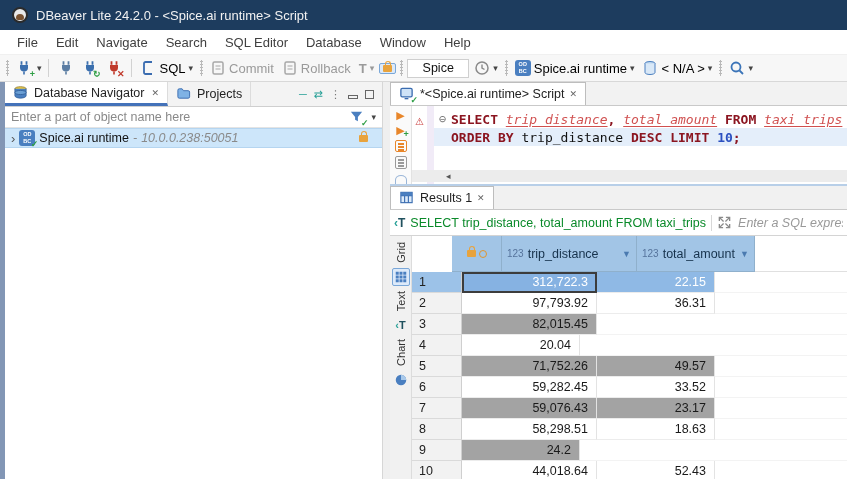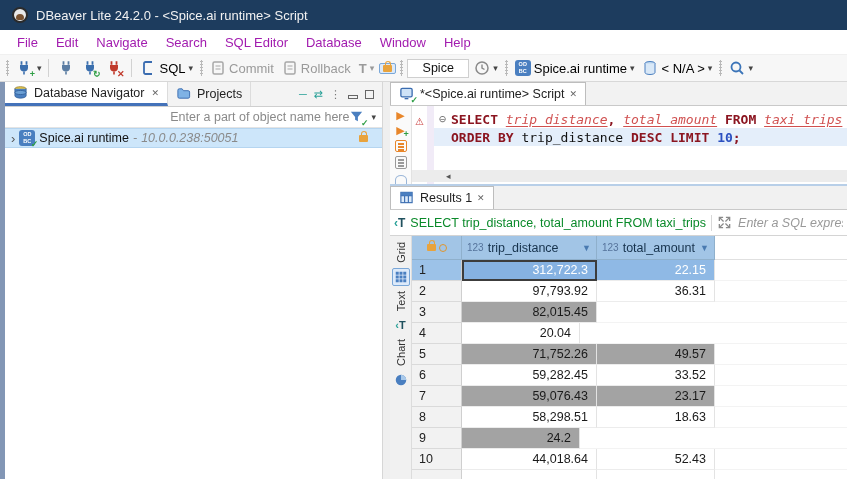--- a/index.html
+++ b/index.html
@@ -7,21 +7,21 @@
   .window { width:847px; height:479px; overflow:hidden; position:relative; background:#fff; }
 
   
   .titlebar { height:30px; background:#1d3c5e; display:flex; align-items:center; padding-left:12px; gap:8px; }
   .titlebar .ttl { color:#f2f2f2; font-size:13px; }
   .appicon { width:16px; height:16px; border-radius:50%; background:#e9e9e9; border:2px solid #2b2b2b; position:relative; flex:0 0 auto;}
   .appicon:after { content:""; position:absolute; left:2px; top:5px; width:8px; height:6px; background:#7a5230; border-radius:4px 4px 2px 2px;}
 
   
   .menubar { height:25px; background:#fff; display:flex; align-items:center; padding-left:8px; border-bottom:1px solid #f0f0f0;}
-  .menubar span { font-size:13px; color:#a21caf; padding:3px 9px; cursor:default; }
+  .menubar span { font-size:13px; color:#404040; padding:3px 9px; cursor:default; }
 
   
   .toolbar { height:27px; background:#f7f7f7; border-bottom:1px solid #d8d8d8; display:flex; align-items:center; padding:0 4px; gap:2px; }
   .thandle { width:3px; height:16px; margin:0 2px; background-image:radial-gradient(#b9b9b9 1px, transparent 1.2px); background-size:3px 3px; }
   .tsep { width:0; height:18px; border-left:1px solid #d2d2d2; margin:0 4px; }
   .tbtn { display:flex; align-items:center; gap:3px; padding:2px 3px; border-radius:2px; position:relative; }
   .tbtn .lbl { font-size:13px; color:#000000; }
   .tbtn.disabled .lbl { color:#9a9a9a; }
   .caret { font-size:9px; color:#444; line-height:1; }
   .caret.dim { color:#9a9a9a; }
@@ -29,21 +29,21 @@
   .ovr { position:absolute; right:-3px; bottom:-3px; font-size:9px; font-weight:bold; line-height:1; }
   .lockbtn { background:#dcE9f8; border:1px solid #7aa7d8; padding:1px 3px; border-radius:2px; }
   .combo { background:#fff; border:1px solid #cfcfcf; width:62px; height:19px; display:flex; align-items:center; justify-content:center; font-size:12.5px; color:#111; }
   .odbc { width:16px; height:16px; background:#4a7fc0; border-radius:3px; color:#fff; font-size:5.5px; font-weight:bold; line-height:1.2; display:flex; flex-direction:column; align-items:center; justify-content:center; position:relative; }
 
   
   .main { height:397px; display:flex; }
   .edge { width:5px; background:#8296b5; flex:0 0 auto; }
 
   
-  .nav-panel { width:378px; flex:0 0 auto; display:flex; flex-direction:column; background:#fff; border-right:1px solid #d6d6d6;text-align:right; }
+  .nav-panel { width:378px; flex:0 0 auto; display:flex; flex-direction:column; background:#fff; border-right:1px solid #d6d6d6; }
   .tabbar { height:25px; background:#f3f3f3; border-bottom:1px solid #cfcfcf; display:flex; align-items:stretch; }
   .tab { display:flex; align-items:center; gap:5px; padding:0 8px; font-size:12.5px; color:#222; background:#f3f3f3; border-right:1px solid #dcdcdc; position:relative;}
   .tab.active { background:#fff; border-bottom:3px solid #4472b9; }
   .tab .x { font-size:9px; color:#666; margin-left:2px; }
   .tabctrls { margin-left:auto; display:flex; align-items:center; gap:7px; padding-right:8px; }
   .tc { font-size:11px; color:#2aa198; }
   .tc.gray { color:#777; }
   .boxmin { width:10px; height:4px; border:1px solid #666; margin-top:5px; }
   .boxmax { width:9px; height:9px; border:1px solid #666; }
   .filterrow { height:21px; border-bottom:1px solid #e4e4e4; display:flex; align-items:center; padding:0 6px; }
@@ -96,21 +96,21 @@
   .fsep { width:0; height:16px; border-left:1px solid #d8d8d8; }
   .fph { color:#999; font-style:italic; font-size:12.5px; white-space:nowrap; overflow:hidden; flex:1; }
 
   .res-body { flex:1; min-height:0; display:flex; }
   .res-side { width:22px; background:#f1f1f1; border-right:1px solid #dcdcdc; display:flex; flex-direction:column; align-items:center; padding-top:6px; gap:5px; }
   .vlabel { writing-mode:vertical-rl; transform:rotate(180deg); font-size:11px; color:#333; }
   .sideicon { width:18px; height:18px; display:flex; align-items:center; justify-content:center; }
   .sideicon.active { border:1px solid #7aa7d8; background:#ddeafa; border-radius:2px; }
 
   .res-grid { flex:1; min-width:0; background:#fff; overflow:hidden; }
-  .ghead { display:flex; height:24px; }
+  .ghead { display:flex; height:36px;margin-left:40px; }
   .gh { background:#a2c5e6; border-right:1px solid #8fb0cc; border-bottom:1px solid #8fb0cc; display:flex; align-items:center; font-size:12.5px; color:#16324c; padding:0 5px; gap:4px; }
   .gh .badge { color:#56749c; font-size:10px; }
   .gh .sort { margin-left:auto; color:#4a7ab0; font-size:9px; }
   .gcorner { width:50px; flex:0 0 auto; justify-content:center; gap:3px; }
   .ghc1 { width:135px; flex:0 0 auto; }
   .ghc2 { width:118px; flex:0 0 auto; }
   .ghfill { flex:1; border-bottom:1px solid #e0e0e0; background:#fff; }
   .ring { width:8px; height:8px; border:1.5px solid #e0962e; border-radius:50%; }
 
   .grow { display:flex; height:21px; }

